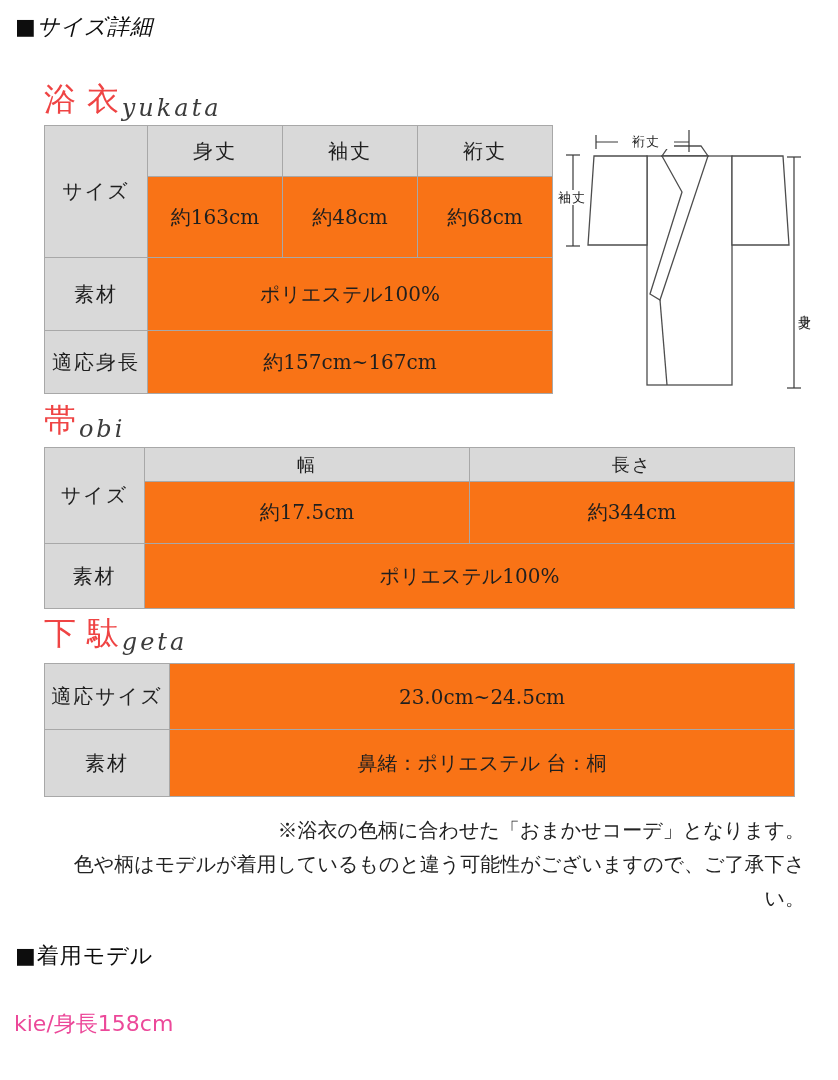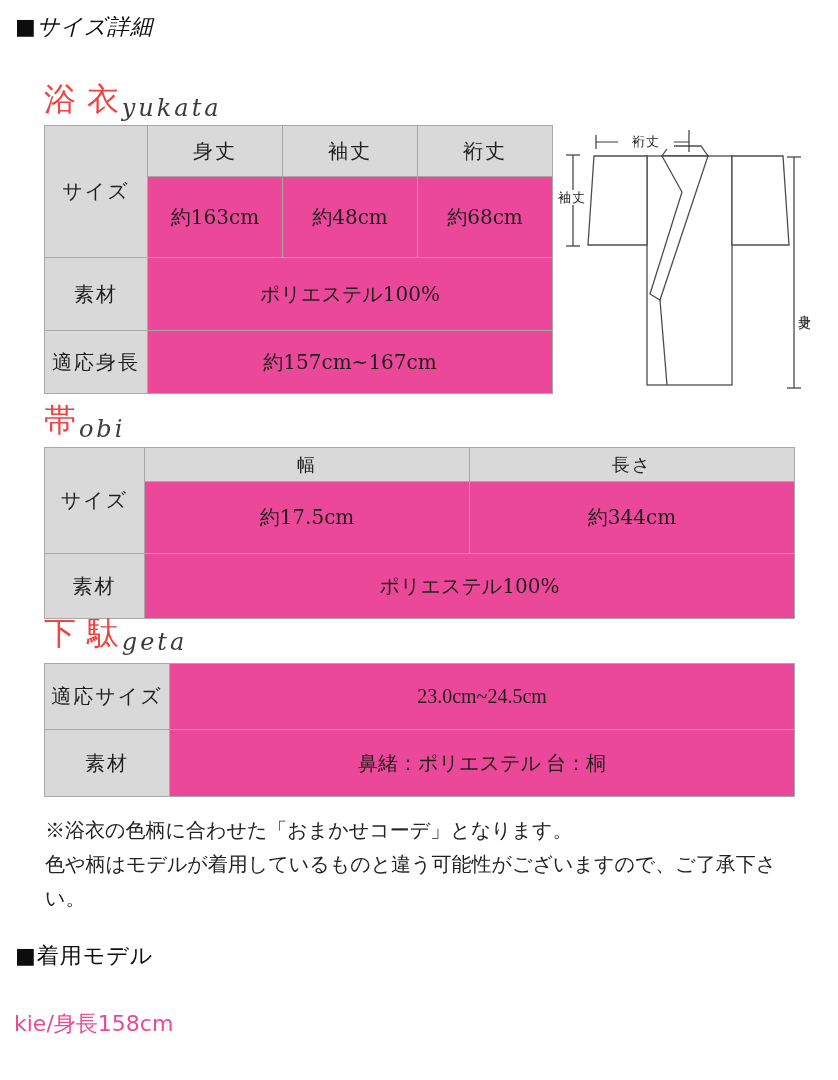--- a/index.html
+++ b/index.html
@@ -24,29 +24,29 @@
   #yukata-heading{top:78px;}
   #obi-heading{top:399px;}
   #geta-heading{top:612px;}
 
   table.spec{
     position:absolute;border-collapse:collapse;table-layout:fixed;
     font-size:20px;color:#1f1f1f;
   }
   table.spec td{
     border:1.5px solid #a8a8a8;text-align:center;vertical-align:middle;
-    padding:0;background:#ec4899;
+    padding:0;background:#f97316;
   }
   table.spec td.gray{background:#d9d9d9;letter-spacing:2px;}
   #yukata-table{left:44px;top:125px;width:508px;}
   #obi-table{left:44px;top:447px;width:750px;}
-  #geta-table{left:44px;top:663px;width:750px;font-family:Liberation Serif, serif;}
+  #geta-table{left:44px;top:663px;width:750px;}
   .hdr-small{font-size:18px;}
 
-  .note{position:absolute;left:45px;top:813px;width:760px;font-size:20px;line-height:34px;color:#222;}
+  .note{position:absolute;left:45px;top:813px;width:760px;font-size:20px;line-height:34px;color:#222;text-align:right;}
 
   #diagram{position:absolute;left:556px;top:118px;width:282px;height:282px;}
   #diagram svg{position:absolute;left:0;top:0;}
   .dg-label{
     position:absolute;font-size:13px;color:#222;background:#fff;
     text-align:center;line-height:15px;letter-spacing:1px;
   }
   #dg-top-label{left:62px;top:16px;width:56px;}
   #dg-sleeve-label{left:0px;top:72px;width:32px;}
   #dg-body-label{left:240px;top:166px;width:16px;height:44px;writing-mode:vertical-rl;letter-spacing:2px;}
@@ -136,21 +136,21 @@
         <col style="width:100px">
         <col style="width:325px">
         <col style="width:325px">
       </colgroup>
     <tbody>
         <tr style="height:34px">
       <td class="gray" rowspan="2">サイズ</td>
       <td class="gray hdr-small">幅</td>
       <td class="gray hdr-small">長さ</td>
     </tr>
-    <tr style="height:72px">
+    <tr style="height:62px">
       <td>約17.5cm</td>
       <td>約344cm</td>
     </tr>
     <tr style="height:65px">
       <td class="gray">素材</td>
       <td colspan="2">ポリエステル100%</td>
     </tr>
   </tbody>
     </table>
 

